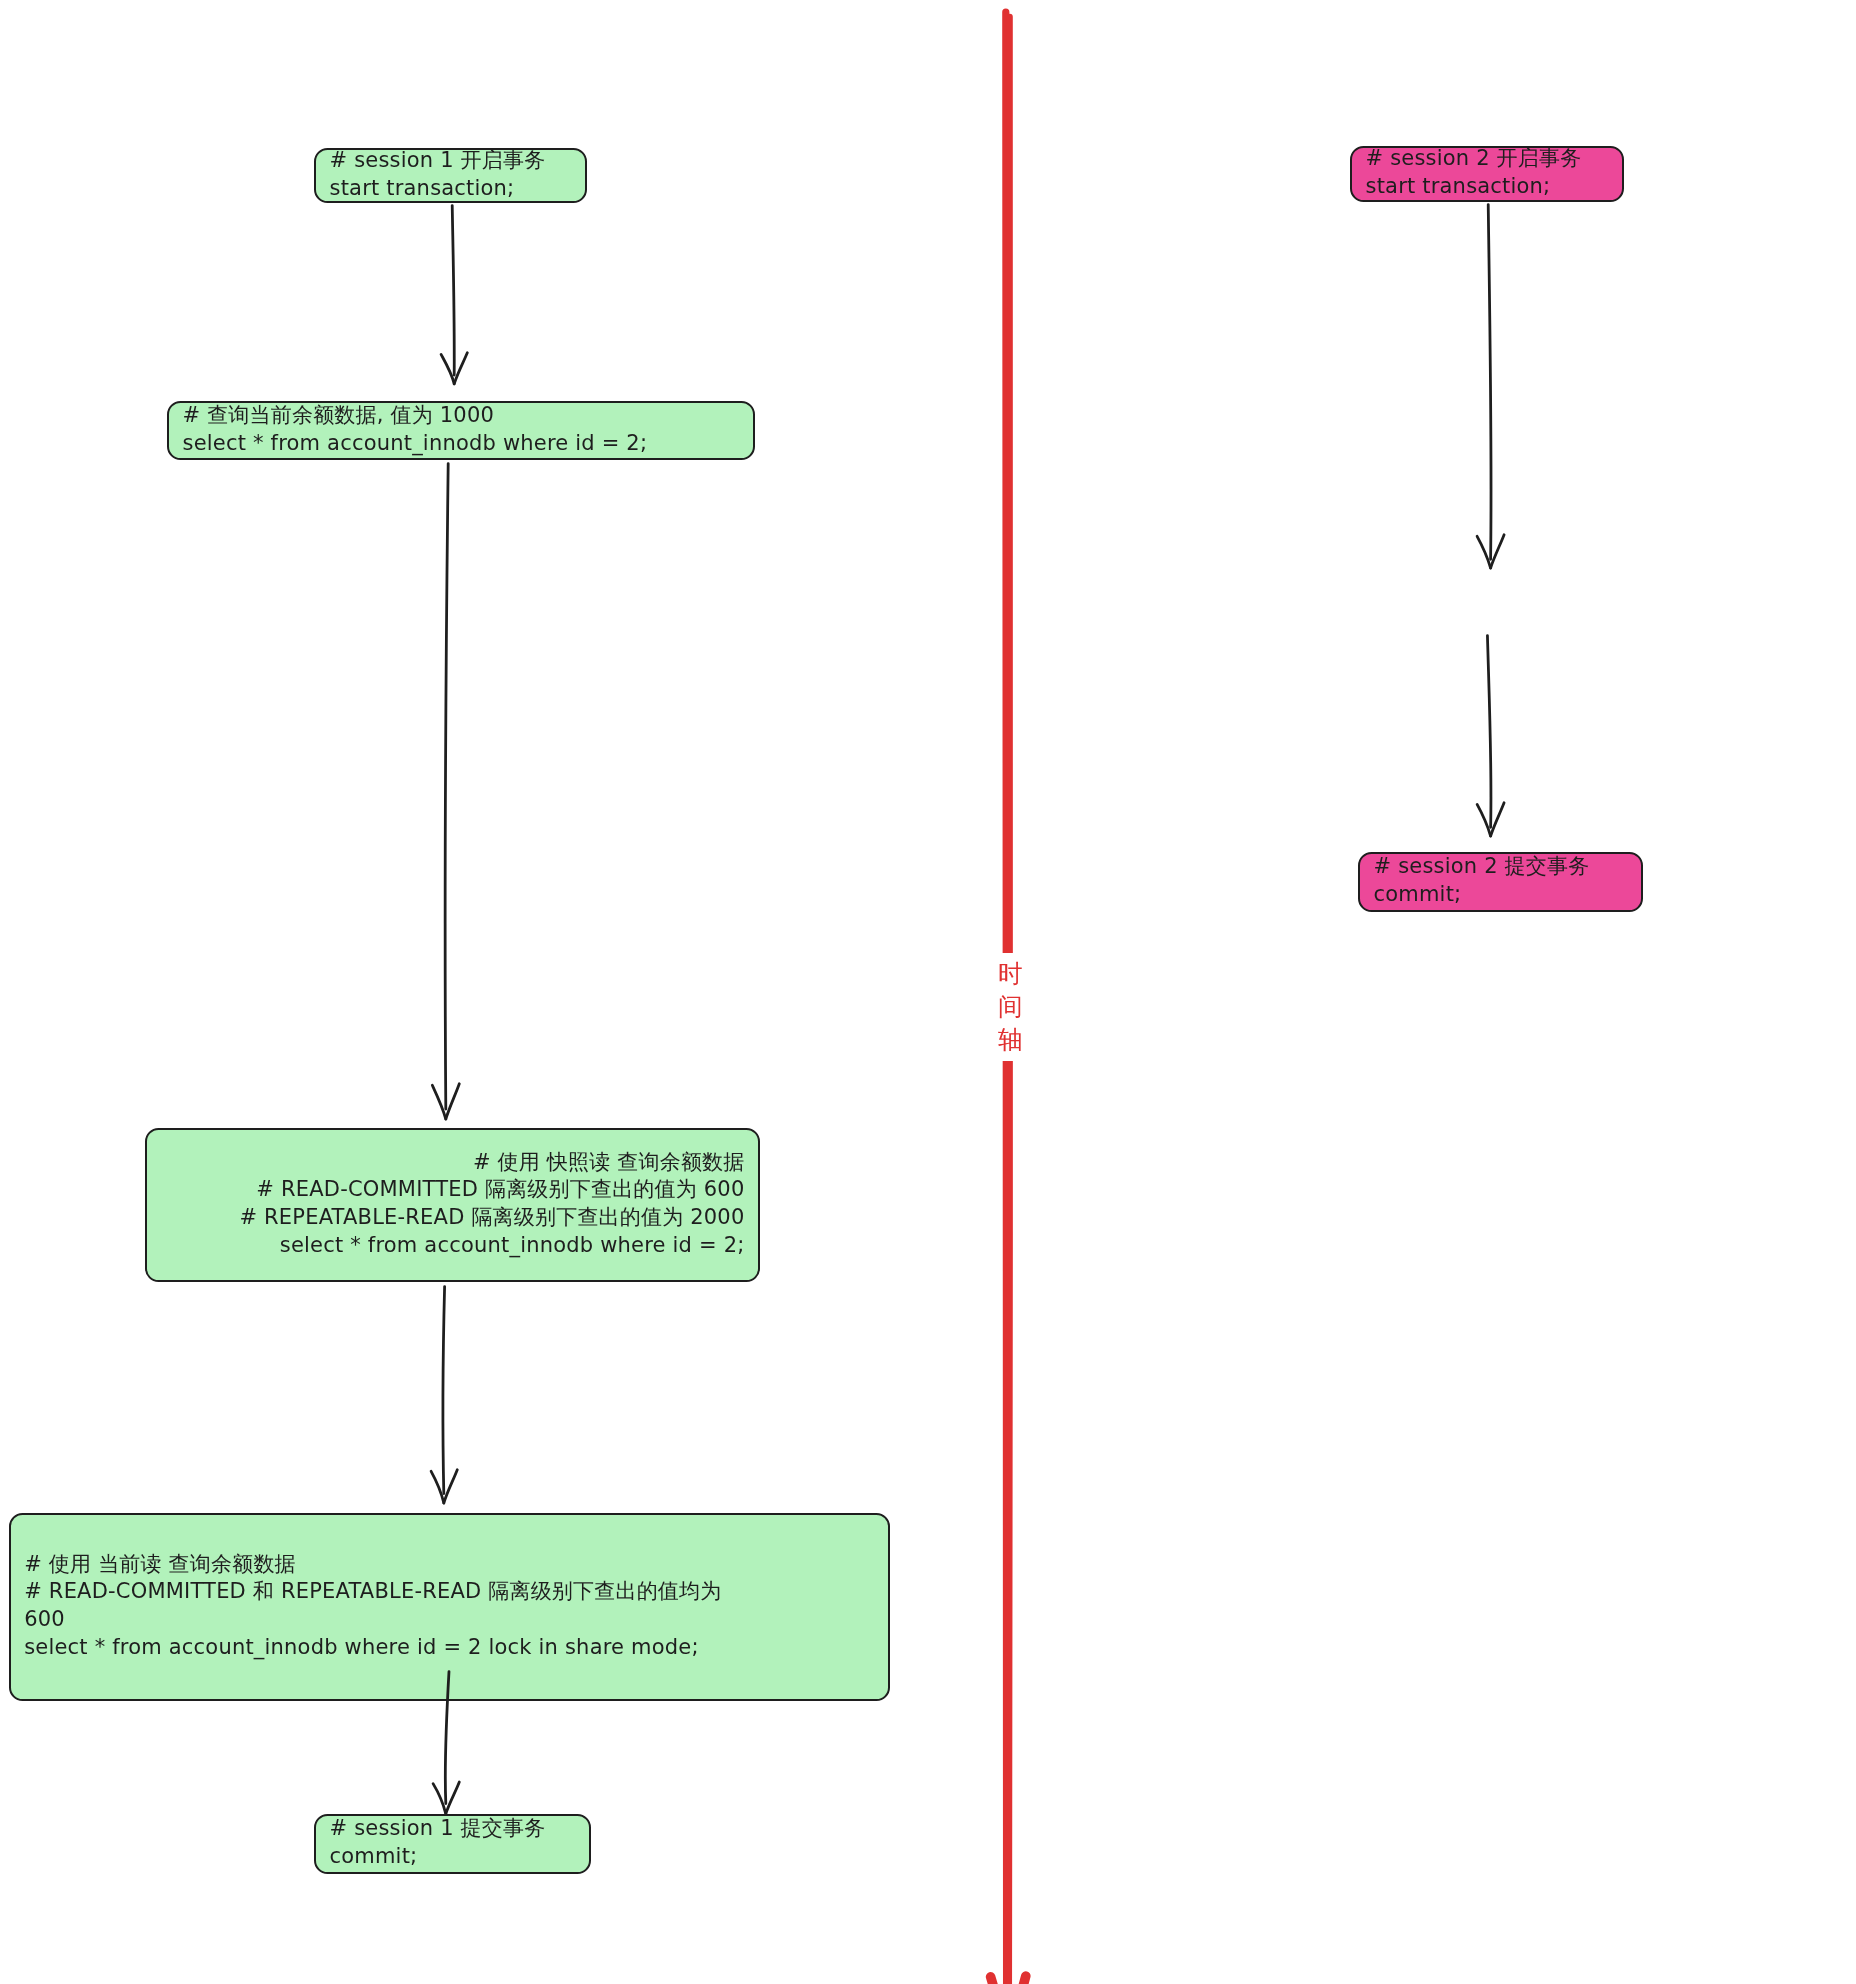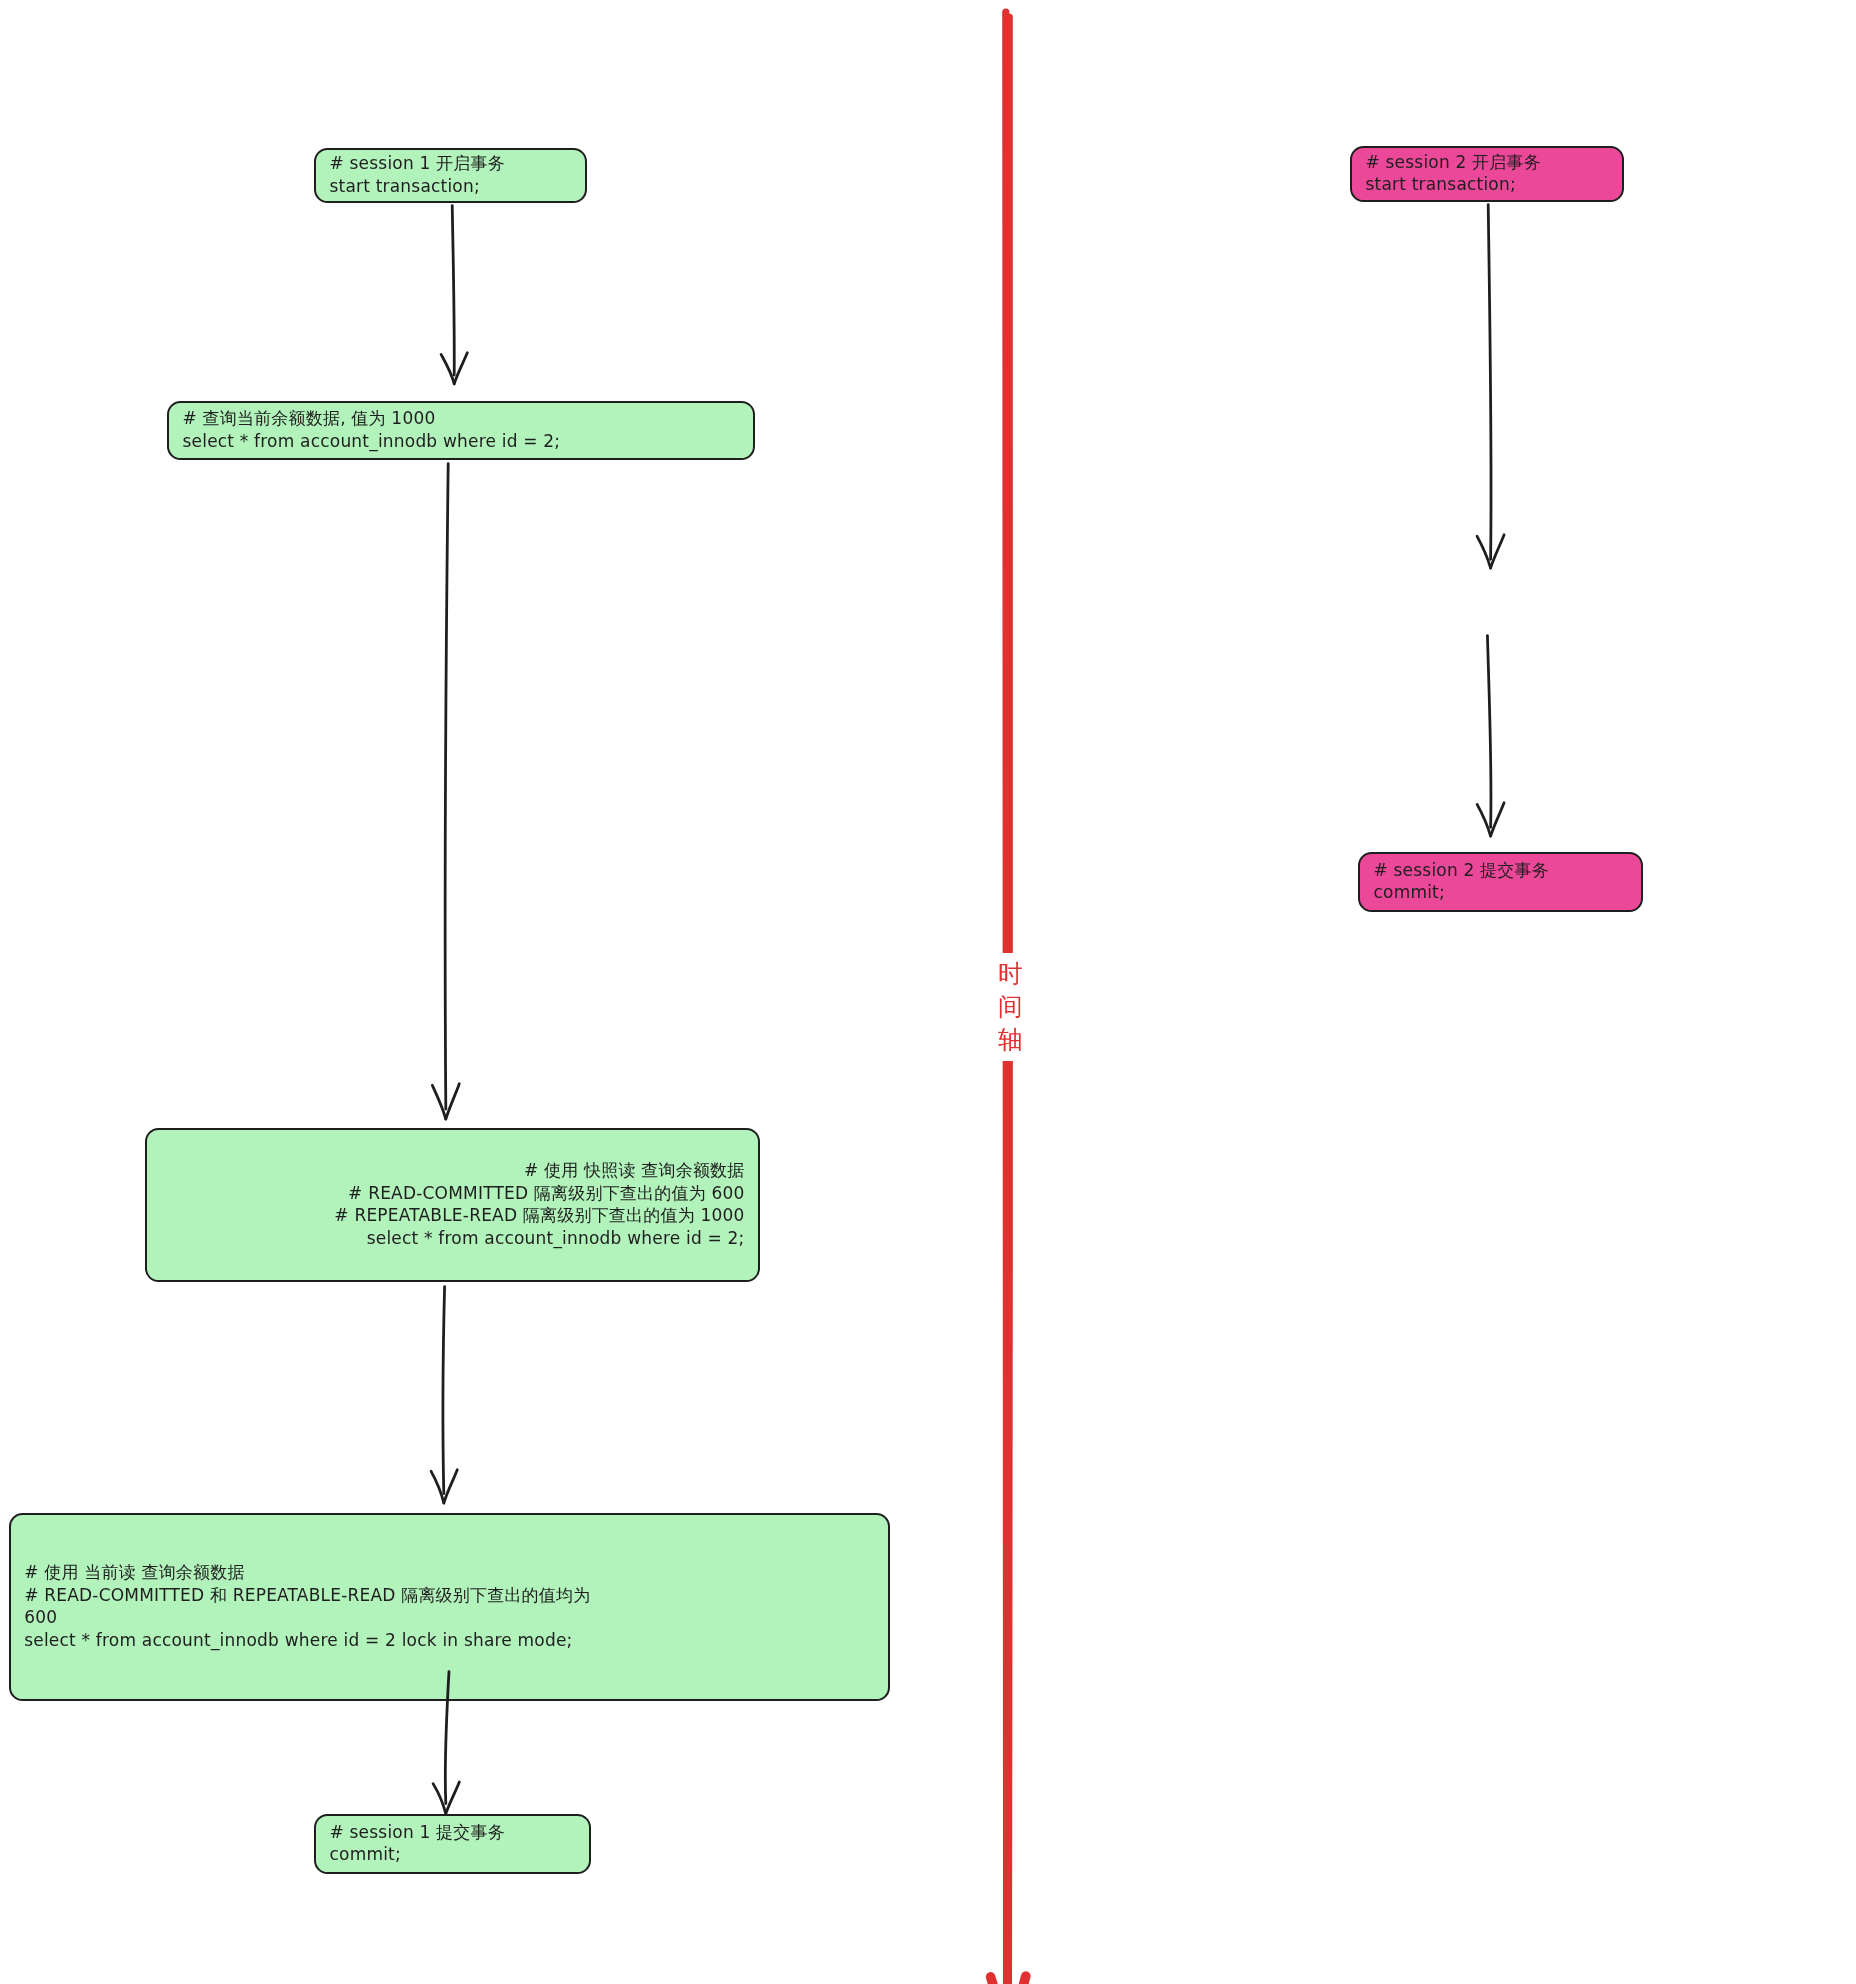--- a/index.html
+++ b/index.html
@@ -43,21 +43,21 @@
     z-index: -1;
   }
   .node.green { background: #b2f2bb; }
   .node.green::before { background: #b2f2bb; }
   .node.yellow { background: #ec4899; }
   .node.yellow::before { background: #ffec99; }
 
   .node .line {
     font-family: "DejaVu Sans", sans-serif;
     color: #1e1e1e;
-    font-size: 17px;
+    font-size: 21px;
     line-height: 1.32;
     white-space: pre-wrap;
     letter-spacing: 0.2px;
   }
 
   
   .connector {
     position: absolute;
     pointer-events: none;
   }
@@ -110,21 +110,21 @@
     <svg width="52" height="661" viewBox="0 0 130 1665">
       <path d="M68 4 C62 500 58 1100 62 1630" fill="none" stroke="#1e1e1e" stroke-width="7" stroke-linecap="round"></path>
       <path d="M28 1570 C40 1596 54 1626 62 1655" fill="none" stroke="#1e1e1e" stroke-width="7" stroke-linecap="round"></path>
       <path d="M96 1566 C86 1594 71 1626 62 1655" fill="none" stroke="#1e1e1e" stroke-width="7" stroke-linecap="round"></path>
     </svg>
   </div>
 
   <div class="node green" style="left:145px; top:1128px; width:615px; height:154px;text-align:right;">
     <div class="line"># 使用 快照读 查询余额数据</div>
     <div class="line"># READ-COMMITTED 隔离级别下查出的值为 600</div>
-    <div class="line"># REPEATABLE-READ 隔离级别下查出的值为 1000</div>
+    <div class="line"># REPEATABLE-READ 隔离级别下查出的值为 2000</div>
     <div class="line">select * from account_innodb where id = 2;</div>
   </div>
 
   <div class="connector" style="left:419px; top:1285px; width:52px; height:222px;">
     <svg width="52" height="222" viewBox="0 0 130 560">
       <path d="M64 4 C60 160 58 350 62 526" fill="none" stroke="#1e1e1e" stroke-width="7" stroke-linecap="round"></path>
       <path d="M30 470 C42 492 55 520 62 550" fill="none" stroke="#1e1e1e" stroke-width="7" stroke-linecap="round"></path>
       <path d="M96 466 C86 492 71 520 62 550" fill="none" stroke="#1e1e1e" stroke-width="7" stroke-linecap="round"></path>
     </svg>
   </div>

